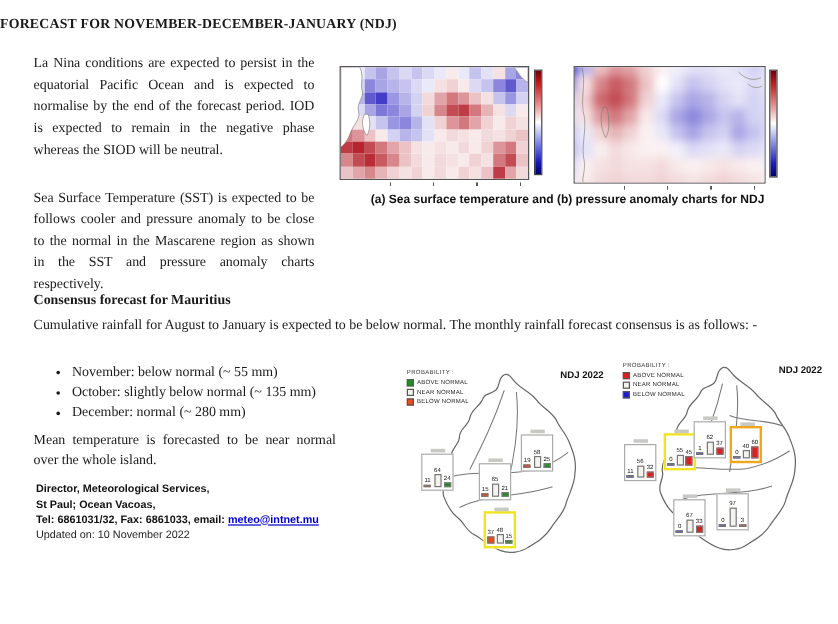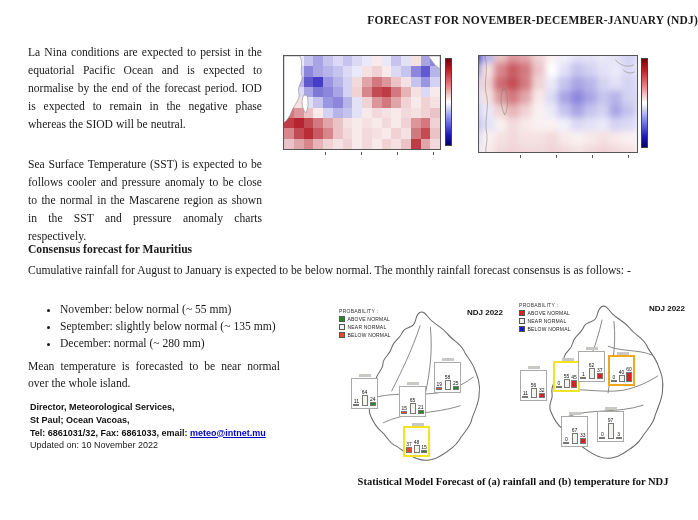--- a/index.html
+++ b/index.html
@@ -1,18 +1,18 @@
 <!DOCTYPE html>
 <html><head>
 <meta charset="utf-8">
 <style>
   html,body{margin:0;padding:0;background:#fff;}
   .page{position:relative;width:698px;height:520px;background:#ffffff;overflow:hidden;
         font-family:"Liberation Serif",serif;color:#1a1a1a;}
-  .doc-title{position:absolute;top:14px;left:0;width:698px;text-align:right;
+  .doc-title{position:absolute;top:14px;left:0;width:698px;text-align:left;
         font-size:11.5px;font-weight:bold;letter-spacing:.2px;margin:0;}
   
   .intro-col{position:absolute;left:28px;top:44px;width:250px;}
   .intro-col p{margin:0 16px 22px 0;font-size:11.6px;line-height:18px;text-align:justify;}
   
   .chart-plot{position:absolute;border:1px solid #555;box-sizing:border-box;overflow:hidden;background:#fff;}
   .hm{display:grid;width:100%;height:100%;}
   .blur-wrap{width:100%;height:100%;filter:blur(3px);transform:scale(1.14);}
   .overlay-svg{position:absolute;left:0;top:0;width:100%;height:100%;pointer-events:none;}
   .colorbar{position:absolute;width:7px;border:1px solid #444;box-sizing:border-box;
@@ -339,26 +339,27 @@
       </div>
     <svg class="overlay-svg" viewBox="0 0 160 98" preserveAspectRatio="none">
       <path d="M6,0 C10,14 4,28 8,42 C10,54 5,68 8,80 C9,88 6,94 7,98" fill="none" stroke="#776" stroke-width="0.5"></path>
       <path d="M24,34 C21,42 22,52 26,60 C30,54 29,42 27,34 Z" fill="none" stroke="#776" stroke-width="0.5"></path>
       <path d="M138,4 C144,10 150,12 157,9 M146,14 C150,18 154,18 158,16" fill="none" stroke="#776" stroke-width="0.5"></path>
     </svg>
   </div>
   <div class="colorbar" style="left:641px;top:58px;height:90px;"></div>
   <div class="xticks" style="left:485px;top:155px;width:146px;"></div>
 
+  <div class="chart-caption">(a) Sea surface temperature and (b) pressure anomaly charts for NDJ</div>
 
   <h2 class="consensus-heading">Consensus forecast for Mauritius</h2>
   <p class="consensus-intro">Cumulative rainfall for August to January is expected to be below normal. The monthly rainfall forecast consensus is as follows: -</p>
   <ul class="bullets" id="bullets">
       <li>November: below normal (~ 55 mm)</li>
-      <li>September: slightly below normal (~ 135 mm)</li>
+      <li>October: slightly below normal (~ 135 mm)</li>
       <li>December: normal (~ 280 mm)</li>
     </ul>
   <p class="temp-note">Mean temperature is forecasted to be near normal over the whole island.</p>
 
   <div class="footer-block">
     <p class="bold-line">Director, Meteorological Services,</p>
     <p class="bold-line">St Paul; Ocean Vacoas,</p>
     <p class="bold-line tel-line"><span>Tel: 6861031/32, Fax: 6861033, email: </span><a class="email-link" href="#">meteo@intnet.mu</a></p>
     <p class="updated">Updated on: 10 November 2022</p>
   </div>
@@ -556,15 +557,14 @@
             <div class="zb-bar" style="height: 16px; background: rgb(244, 244, 239);"></div>
           </div>
           <div class="zb-col">
             <span class="zb-val">3</span>
             <div class="zb-bar" style="height: 1px; background: rgb(221, 31, 31);"></div>
           </div>
         </div>
       </div>
   </div>
 
-  <div class="map-caption">Statistical Model Forecast of (a) rainfall and (b) temperature for NDJ</div>
 
 </div>
 
 </body></html>

